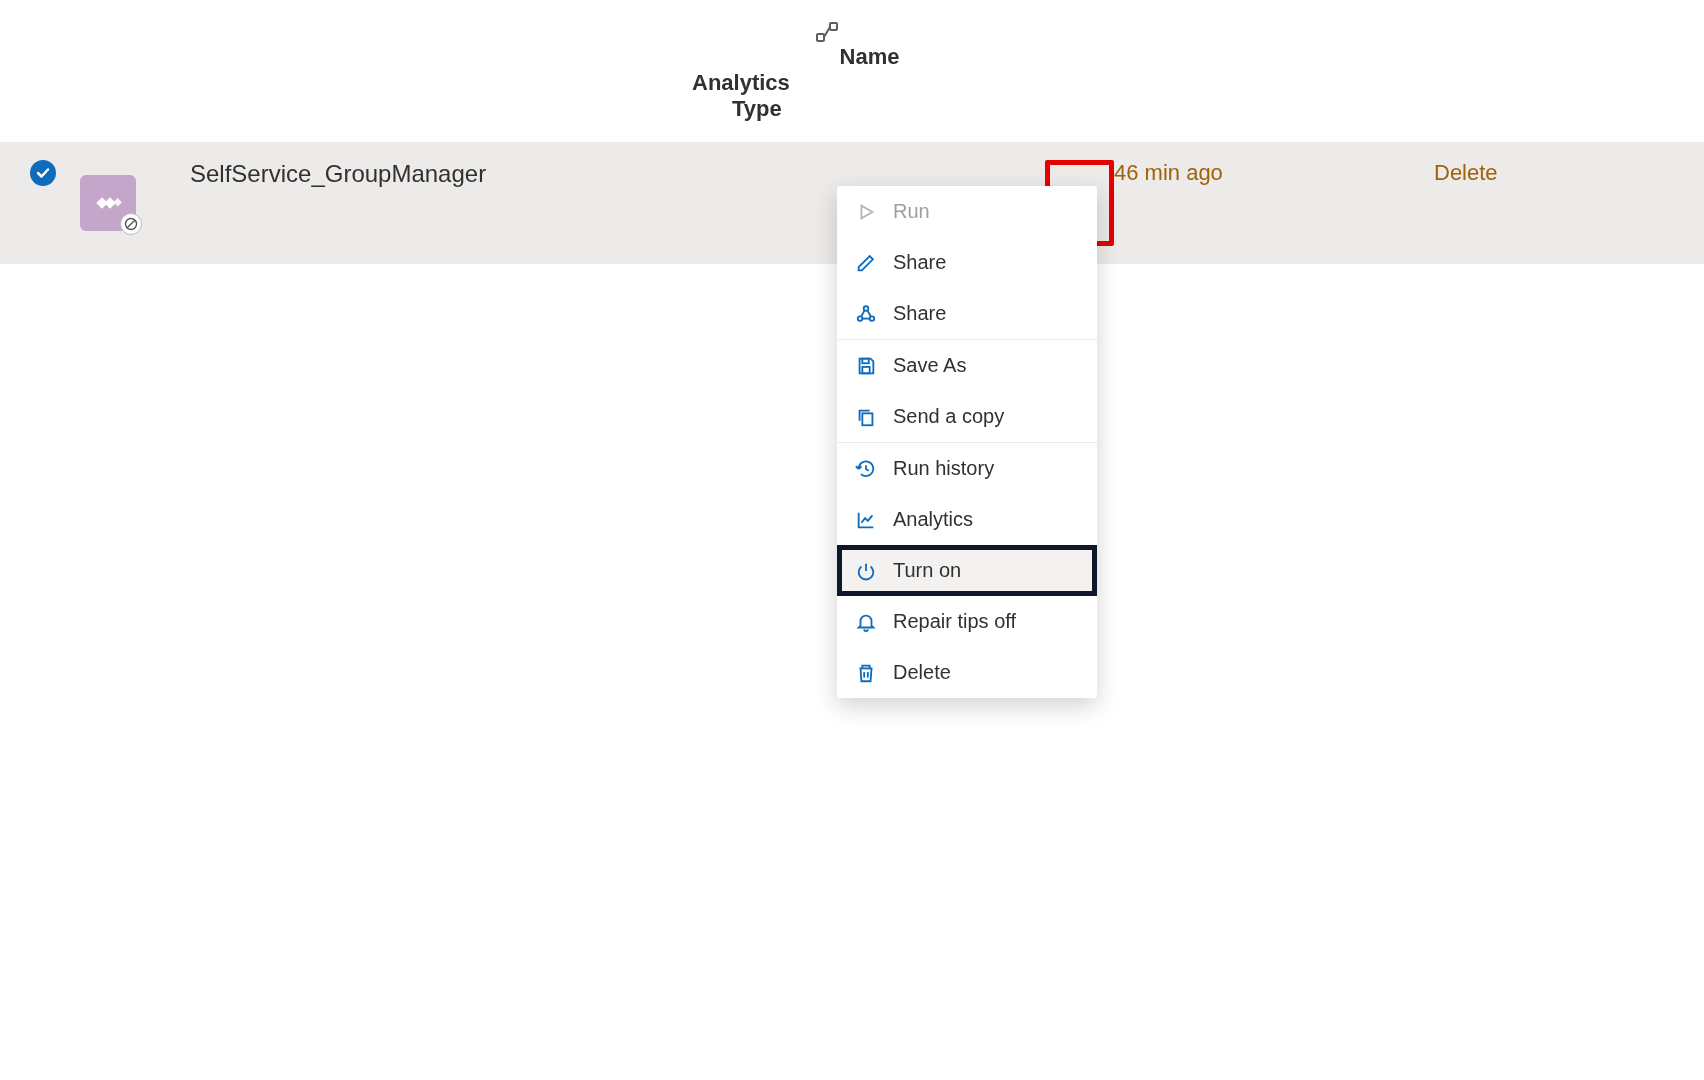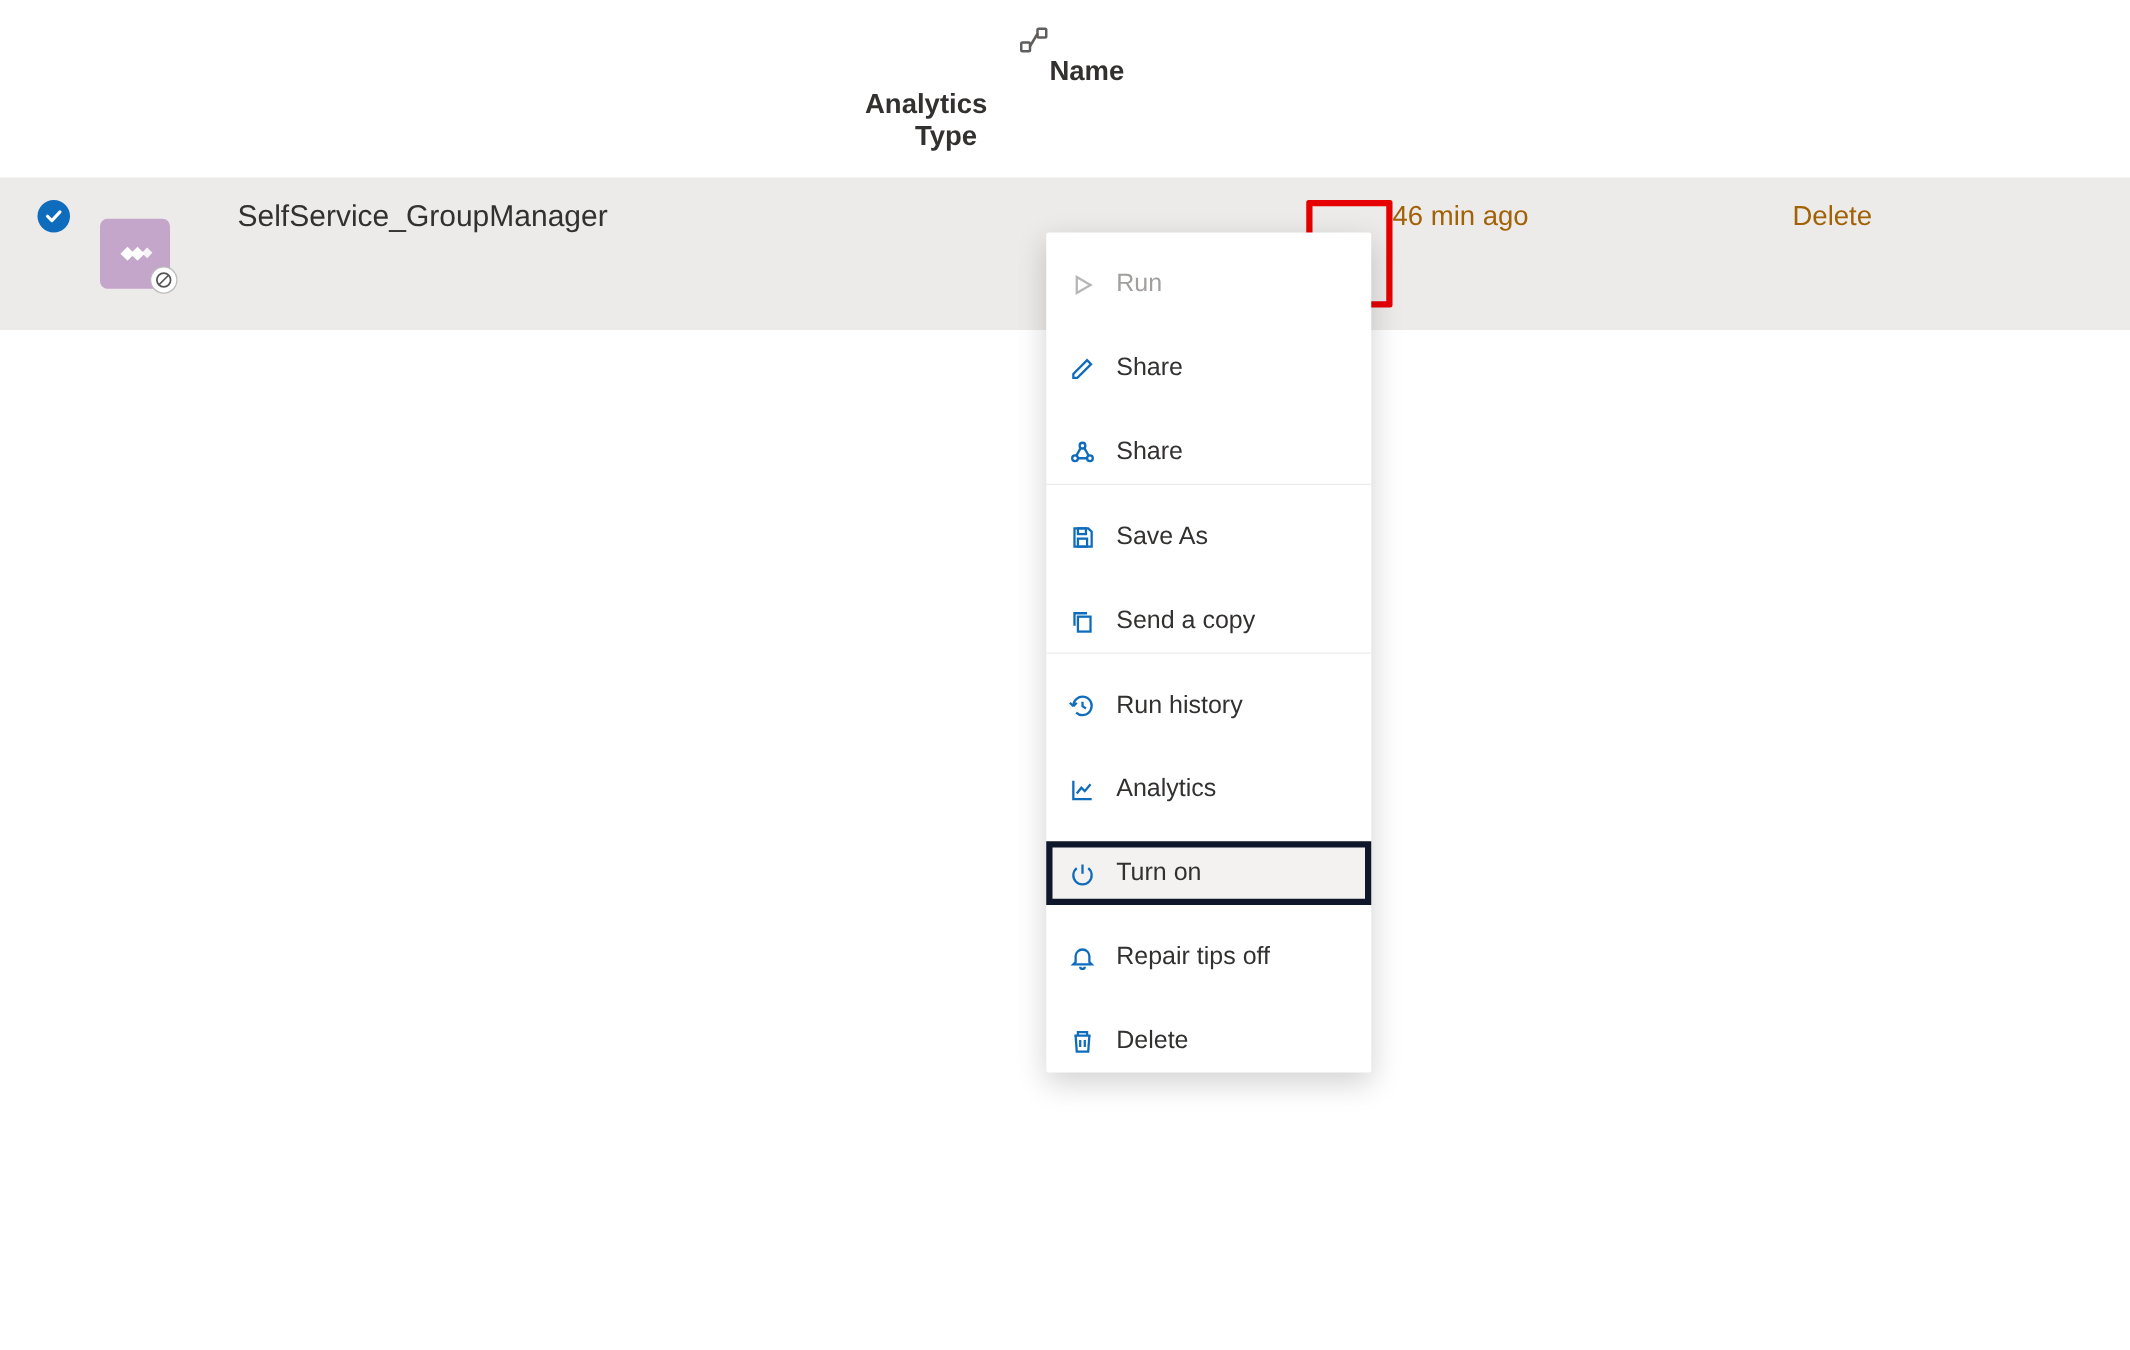--- a/index.html
+++ b/index.html
@@ -75,21 +75,20 @@
     .menu-group { border-bottom: 1px solid #edebe9; }
     .menu-group:last-child { border-bottom:none; }
     .menu-item {
       display:flex; align-items:center;
       padding: 14px 18px;
       gap: 16px;
       font-size: 20px;
       color: #323130;
       cursor: pointer;
       position: relative;
-      margin-top: 16px;
     }
     .menu-item.disabled { color: #a19f9d; }
     .menu-item.disabled svg { opacity: 0.45; }
     .menu-item.highlighted {
       background: #f3f2f1;
       border: 5px solid #0f172a;
       padding: 9px 13px;
     }
     .menu-icon { width: 22px; height: 22px; flex-shrink:0; display:flex; align-items:center; justify-content:center; }
     .menu-icon svg { width: 22px; height: 22px; }

